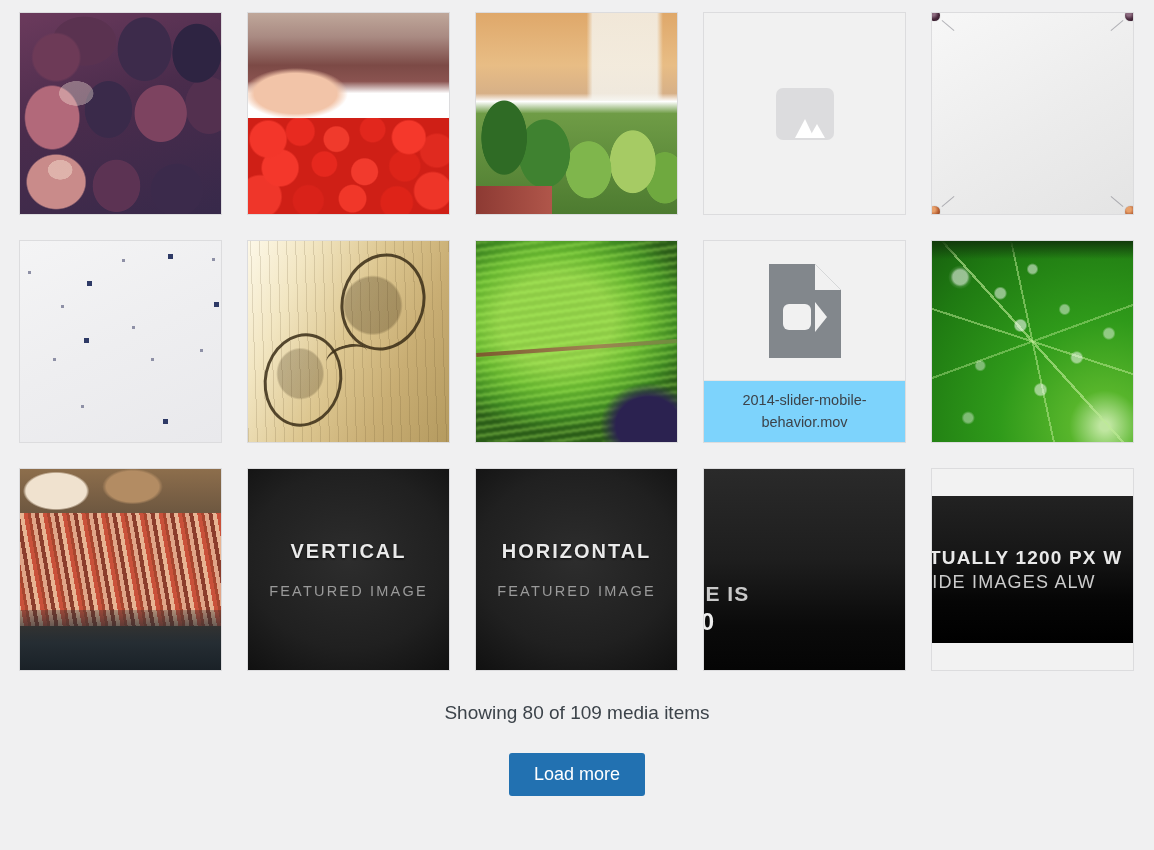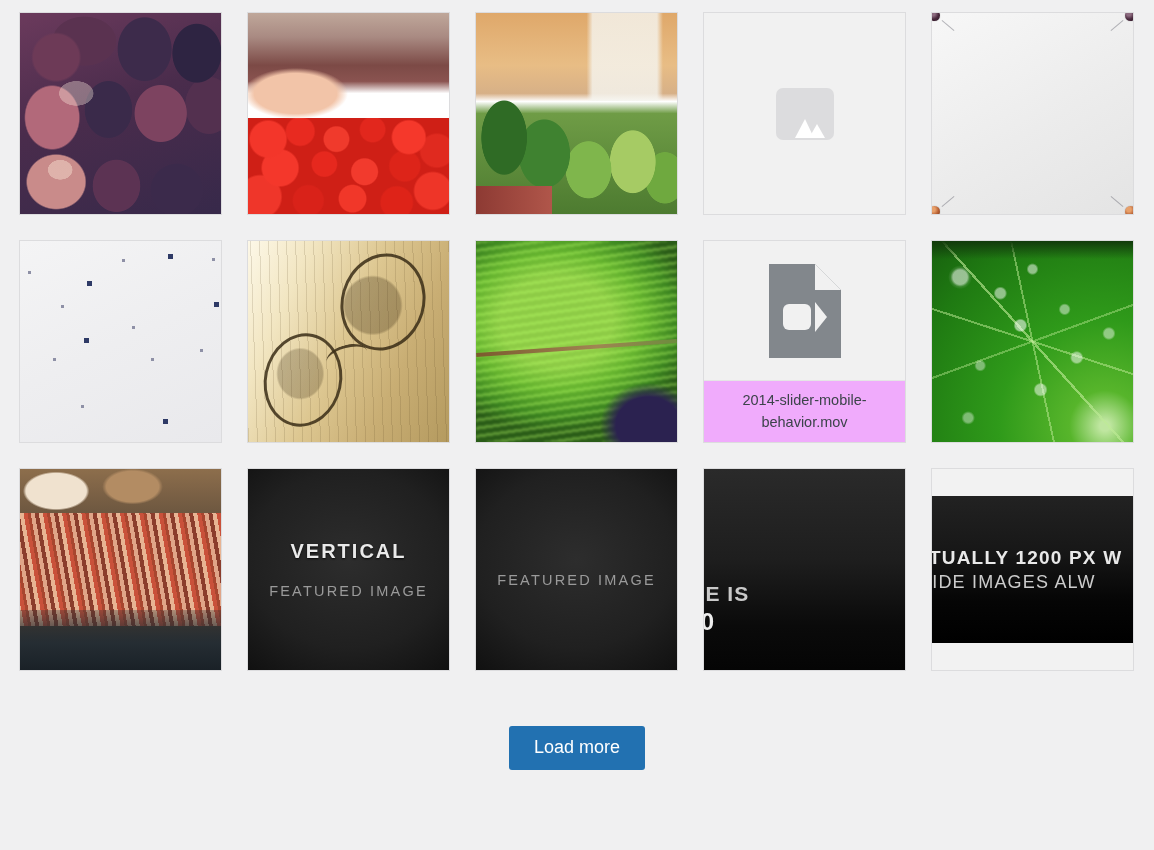--- a/index.html
+++ b/index.html
@@ -258,21 +258,21 @@
     justify-content: center;
     width: 100%;
   }
   .file-glyph {
     position: relative;
     width: 72px; height: 94px;
   }
   .file-name {
     width: 100%;
     flex: 1;
-    background: #f0abfc;
+    background: #7dd3fc;
     border-top: 1px solid #e5e5e5;
     box-sizing: border-box;
     padding: 9px 10px 0;
     text-align: center;
     font-size: 14.5px;
     line-height: 1.5;
     color: #3c434a;
     word-break: break-word;
   }
 
@@ -532,20 +532,21 @@
 
     <div class="tile">
       <div class="art art-textslide">
         <div class="ts-main">VERTICAL</div>
         <div class="ts-sub">FEATURED IMAGE</div>
       </div>
     </div>
 
     <div class="tile">
       <div class="art art-textslide">
+        <div class="ts-main">HORIZONTAL</div>
         <div class="ts-sub">FEATURED IMAGE</div>
       </div>
     </div>
 
     <div class="tile">
       <div class="art art-bigtext">
         <div class="bt-lines">
           <div class="bt-l1">AGE IS</div>
           <div class="bt-l2">500</div>
         </div>
@@ -561,16 +562,17 @@
             <div class="lb-l2">WIDE IMAGES ALW</div>
           </div>
         </div>
         <div class="lb-bar"></div>
       </div>
     </div>
 
   </div>
 
   <div class="load-more-wrap">
+    <div class="count-text">Showing 80 of 109 media items</div>
     <button class="load-more-btn">Load more</button>
   </div>
 
 </div>
 
 </body></html>

